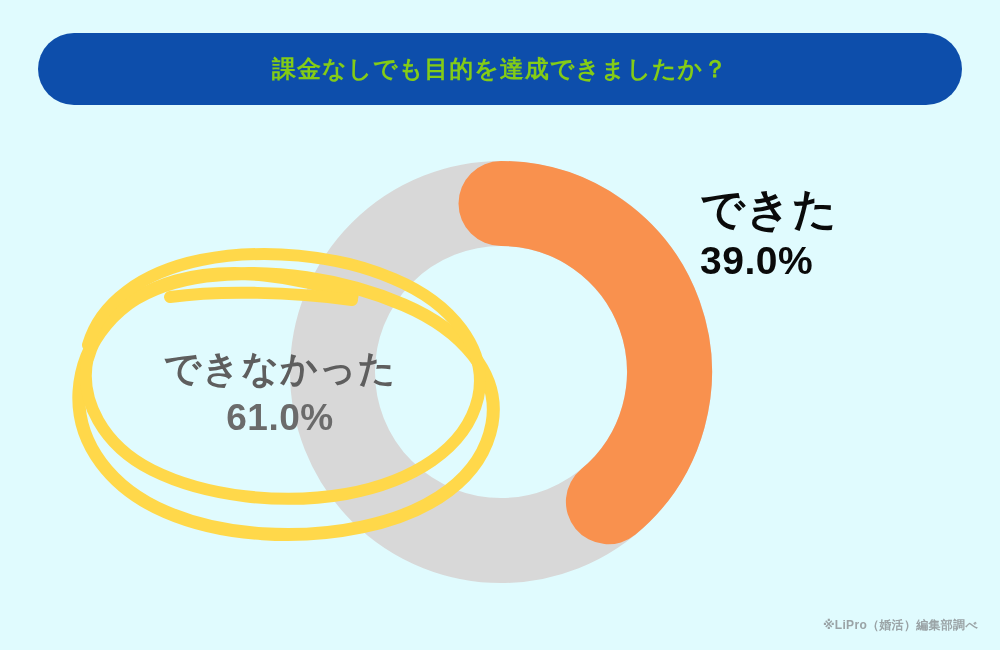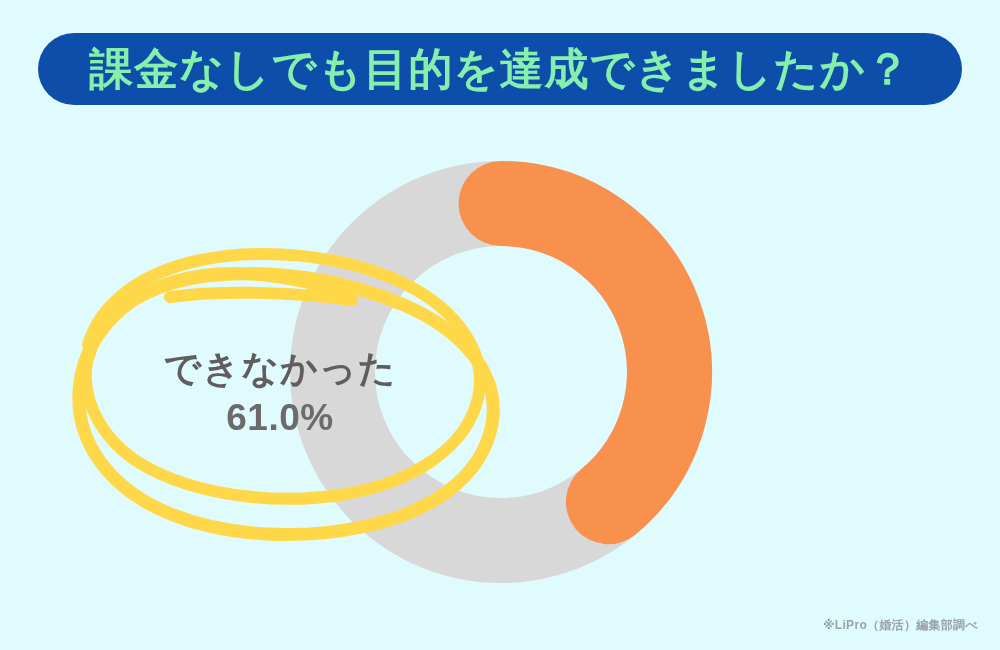--- a/index.html
+++ b/index.html
@@ -27,22 +27,22 @@
     width: 924px;
     height: 72px;
     background: #0d4eab;
     border-radius: 36px;
     display: flex;
     align-items: center;
     justify-content: center;
     box-sizing: border-box;
   }
   #title-text {
-    color: #86efac;
-    font-size: 44px;
+    color: #84cc16;
+    font-size: 24px;
     font-weight: bold;
     letter-spacing: 1px;
     line-height: 1;
     white-space: nowrap;
     font-family: "Liberation Sans", "DejaVu Sans", sans-serif;
   }
 
   
   #chart-stage {
     position: absolute;
@@ -158,20 +158,24 @@
                  C 206 497, 282 505, 346 494
                  C 412 482, 466 449, 478 398
                  C 489 349, 451 303, 394 279
                  C 336 254, 262 248, 201 260
                  C 142 272, 100 303, 88 345"></path>
 
         <path stroke-width="12" d="M 170 297 C 220 290, 292 292, 352 300"></path>
       </g>
     </svg>
 
+    <div class="label-block" id="label-dekita">
+      <span class="lbl-name">できた</span>
+      <span class="lbl-value">39.0%</span>
+    </div>
 
     <div class="label-block" id="label-dekinakatta">
       <span class="lbl-name">できなかった</span>
       <span class="lbl-value">61.0%</span>
     </div>
   </div>
 
   <div id="footer-note">※LiPro（婚活）編集部調べ</div>
 
 </div>

